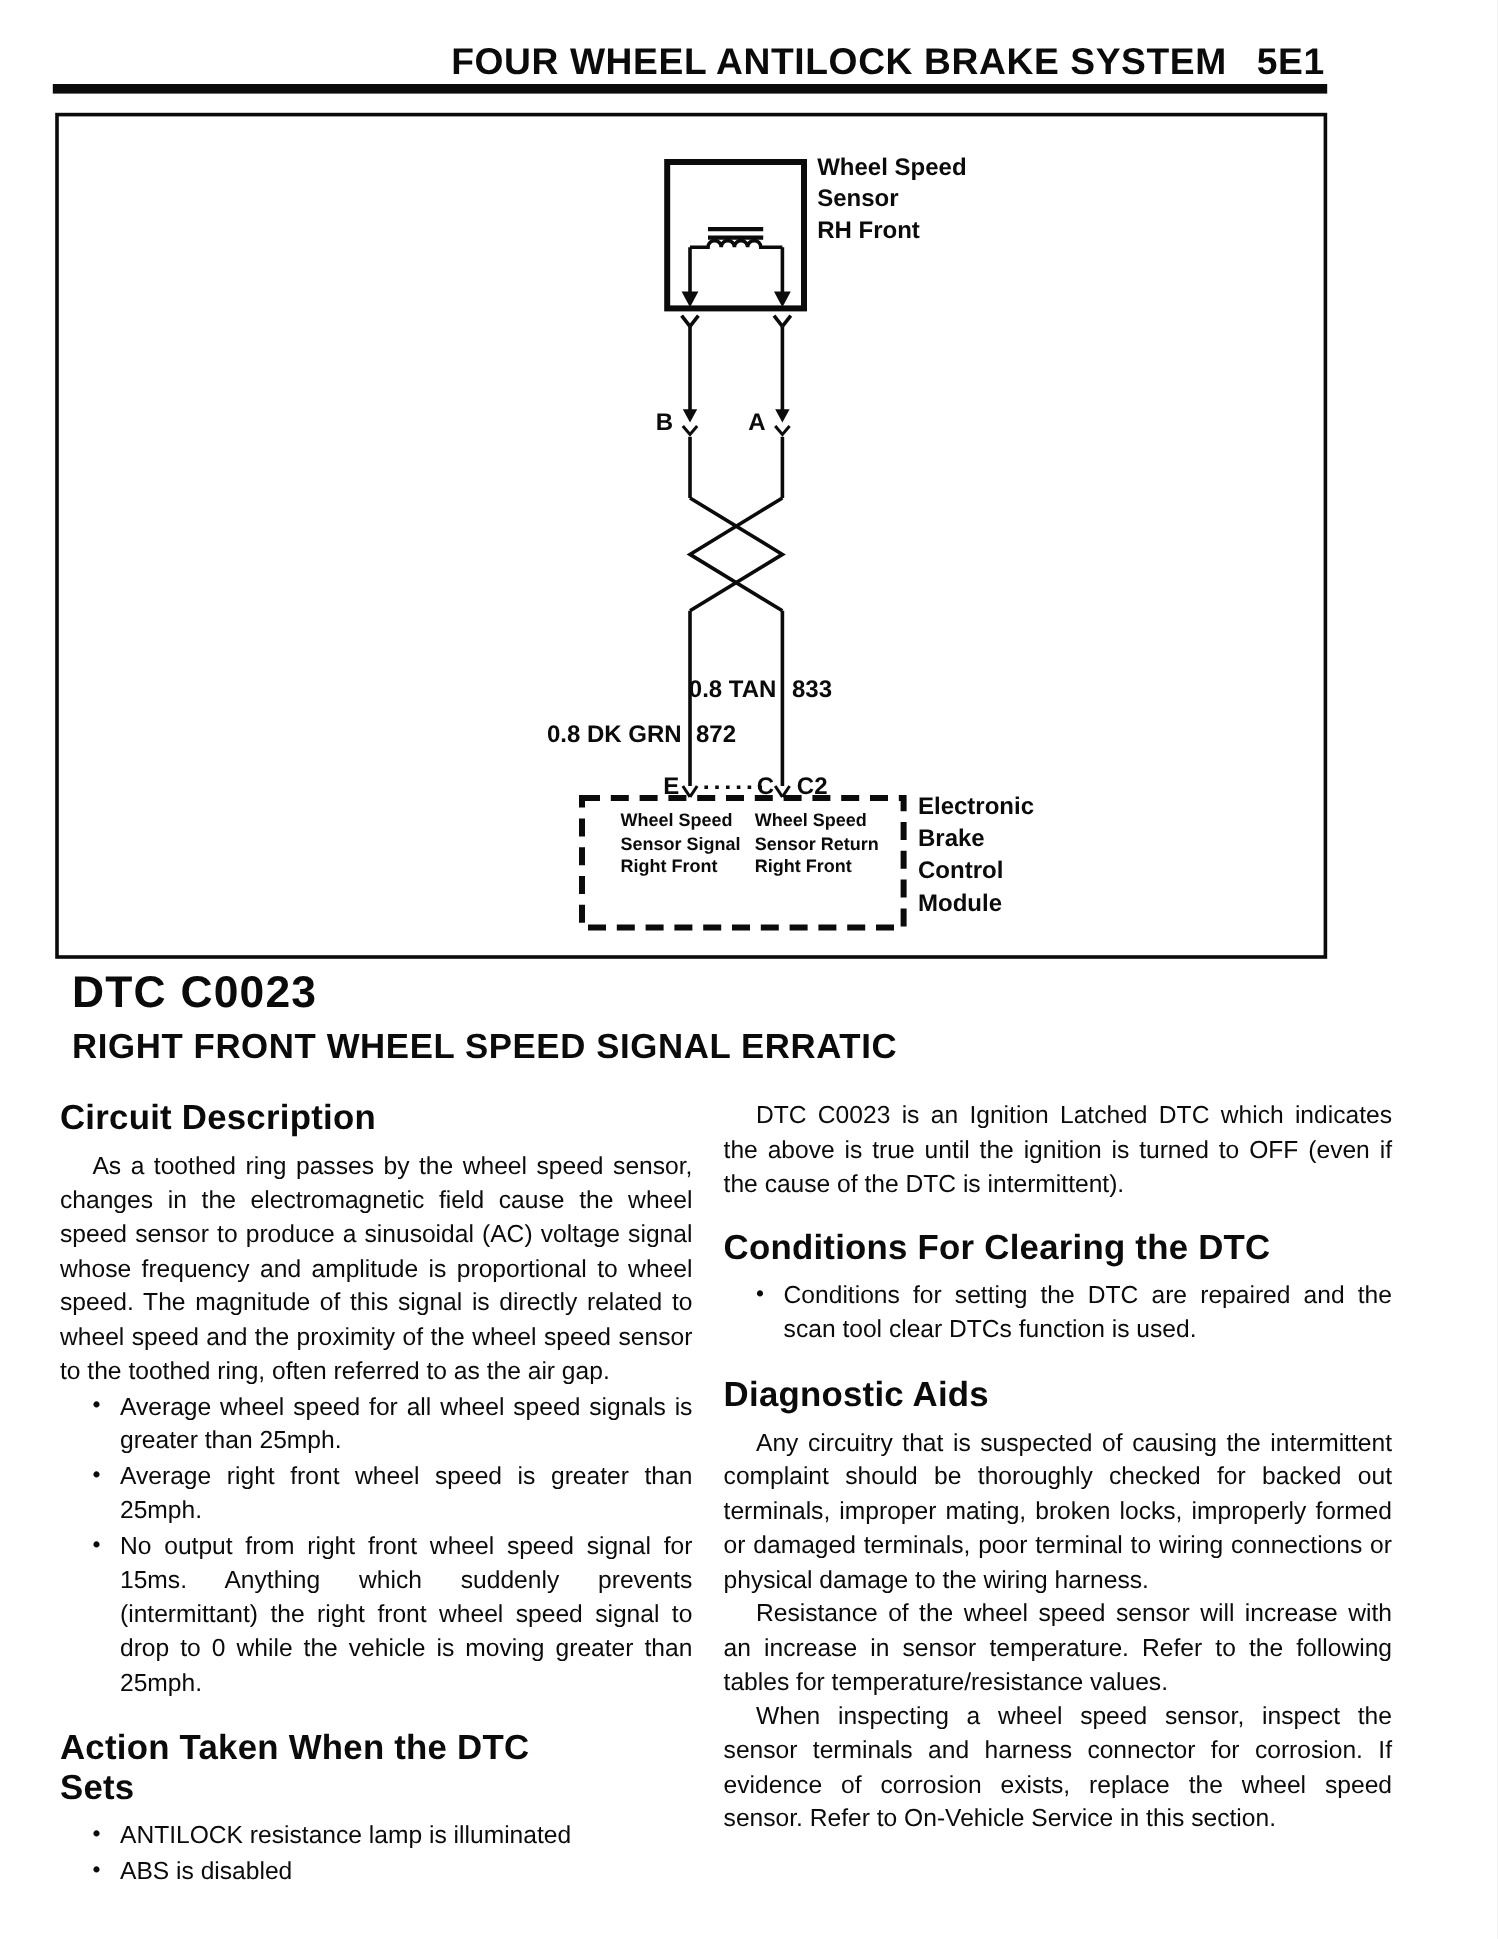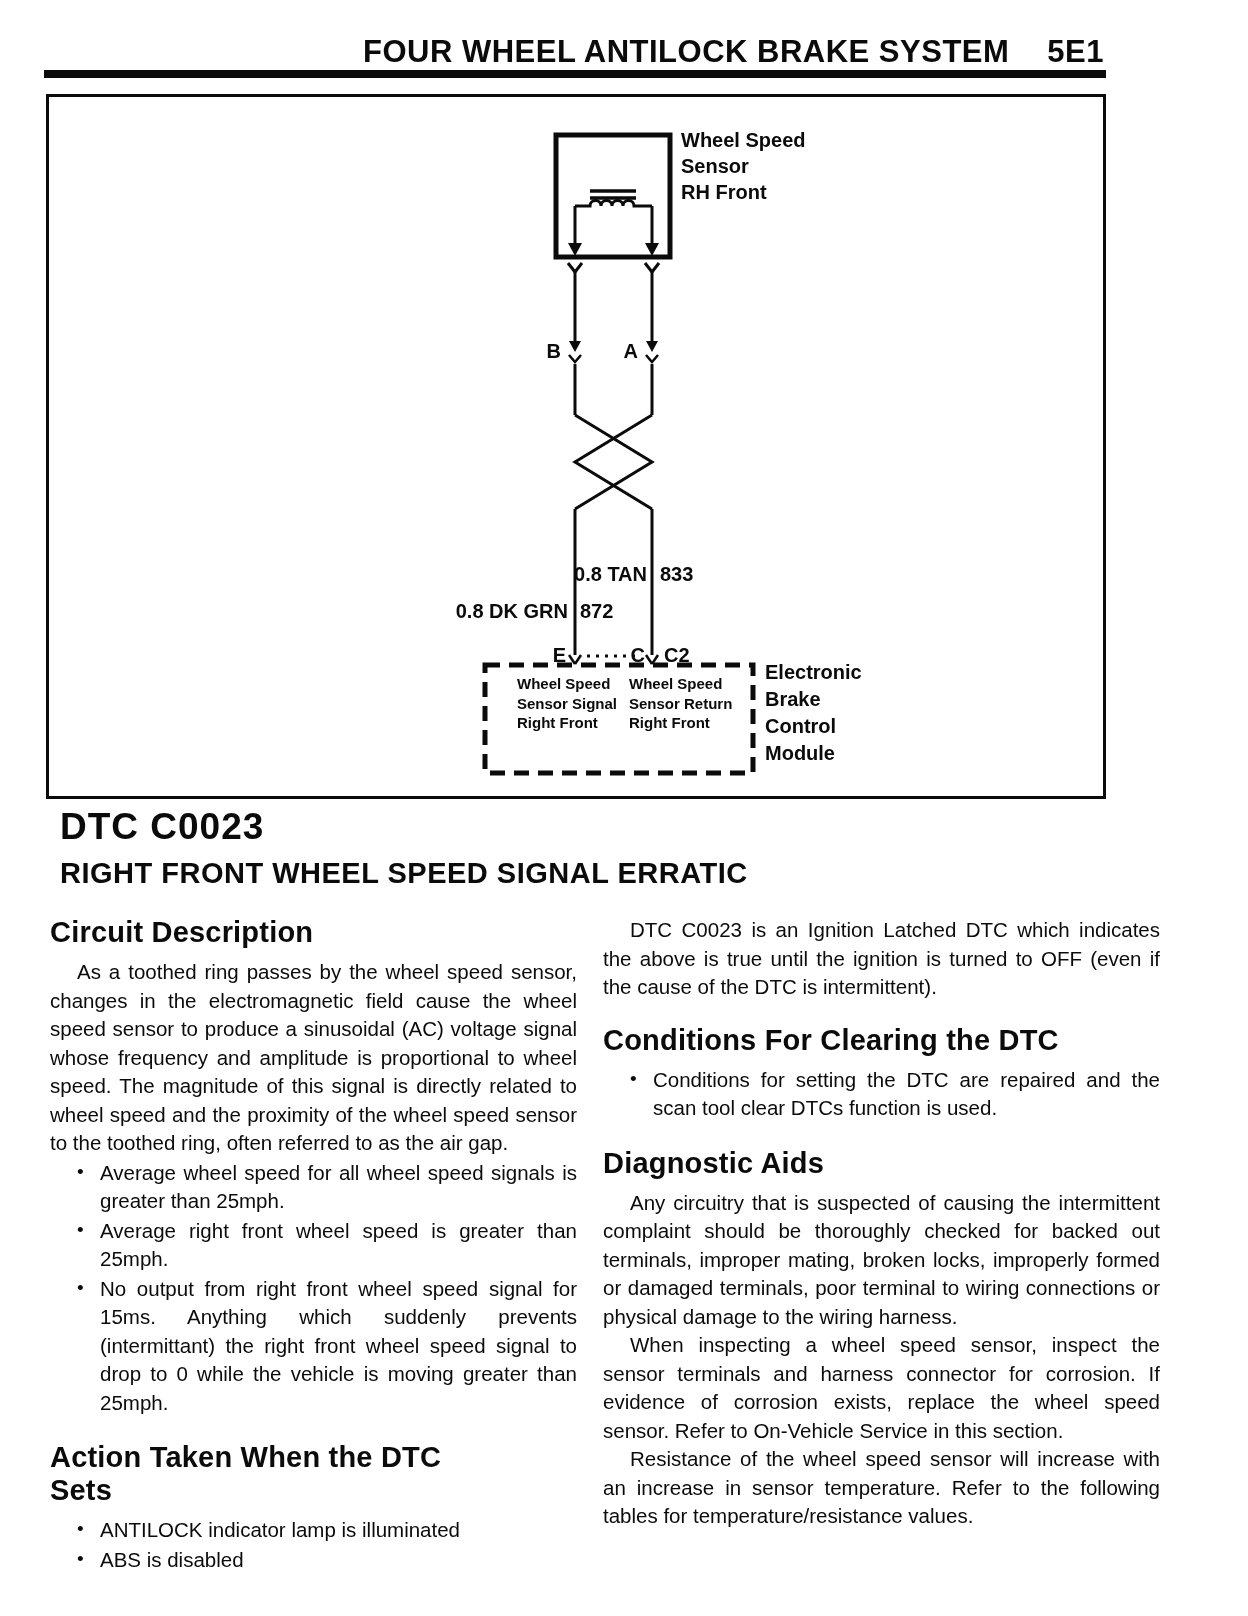--- a/index.html
+++ b/index.html
@@ -4,21 +4,21 @@
 <style>
   html,body{margin:0;padding:0;background:#e8e8e8;}
   .page{
     position:relative;width:1248px;height:1616px;background:#ffffff;
     font-family:"Liberation Sans",sans-serif;color:#0b0b0b;overflow:hidden;
   }
   .pre{white-space:pre-line;}
   
   .hdr{position:absolute;top:34px;left:46px;width:1058px;text-align:right;
        font-weight:bold;font-size:31px;letter-spacing:.5px;white-space:nowrap;}
-  .hdr .pgno{margin-left:38px;}
+  .hdr .pgno{margin-left:25px;}
   .hdr-rule{position:absolute;top:70px;left:44px;width:1062px;height:8px;background:#0b0b0b;}
   
   .frame{position:absolute;top:94px;left:46px;width:1054px;height:699px;border:3px solid #0b0b0b;}
   .frame svg{position:absolute;top:0;left:0;}
   .dlabel{position:absolute;font-weight:bold;line-height:26px;font-size:20px;}
   .dlabel.small{font-size:15px;line-height:19.5px;}
   svg text{font-family:"Liberation Sans",sans-serif;font-weight:bold;fill:#0b0b0b;}
   
   .dtc-title{position:absolute;top:806px;left:60px;width:1110px;font-weight:bold;}
   .dtc-title .l1{font-size:37px;letter-spacing:1px;line-height:42px;}
@@ -144,30 +144,30 @@
     <h2>Circuit Description</h2>
     <p style="margin-top:9px;">As a toothed ring passes by the wheel speed sensor, changes in the electromagnetic field cause the wheel speed sensor to produce a sinusoidal (AC) voltage signal whose frequency and amplitude is proportional to wheel speed. The magnitude of this signal is directly related to wheel speed and the proximity of the wheel speed sensor to the toothed ring, often referred to as the air gap.</p>
     <ul>
       <li>Average wheel speed for all wheel speed signals is greater than 25mph.</li>
       <li>Average right front wheel speed is greater than 25mph.</li>
       <li>No output from right front wheel speed signal for 15ms. Anything which suddenly prevents (intermittant) the right front wheel speed signal to drop to 0 while the vehicle is moving greater than 25mph.</li>
     </ul>
     <h2 class="mt3 pre">Action Taken When the DTC
 Sets</h2>
     <ul>
-      <li>ANTILOCK indicator lamp is illuminated</li>
+      <li>ANTILOCK resistance lamp is illuminated</li>
       <li>ABS is disabled</li>
     </ul>
   </div>
 
   <div class="col col-right">
     <p>DTC C0023 is an Ignition Latched DTC which indicates the above is true until the ignition is turned to OFF (even if the cause of the DTC is intermittent).</p>
     <h2 class="mt2">Conditions For Clearing the DTC</h2>
     <ul>
       <li>Conditions for setting the DTC are repaired and the scan tool clear DTCs function is used.</li>
     </ul>
     <h2 class="mt3">Diagnostic Aids</h2>
     <p>Any circuitry that is suspected of causing the intermittent complaint should be thoroughly checked for backed out terminals, improper mating, broken locks, improperly formed or damaged terminals, poor terminal to wiring connections or physical damage to the wiring harness.</p>
+    <p>Resistance of the wheel speed sensor will increase with an increase in sensor temperature. Refer to the following tables for temperature/resistance values.</p>
     <p>When inspecting a wheel speed sensor, inspect the sensor terminals and harness connector for corrosion. If evidence of corrosion exists, replace the wheel speed sensor. Refer to On-Vehicle Service in this section.</p>
-    <p>Resistance of the wheel speed sensor will increase with an increase in sensor temperature. Refer to the following tables for temperature/resistance values.</p>
   </div>
 
 </div>
 
 </body></html>

